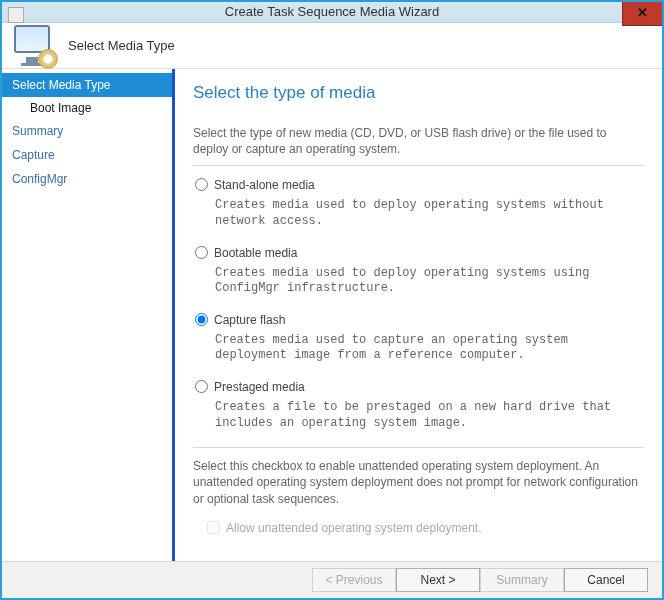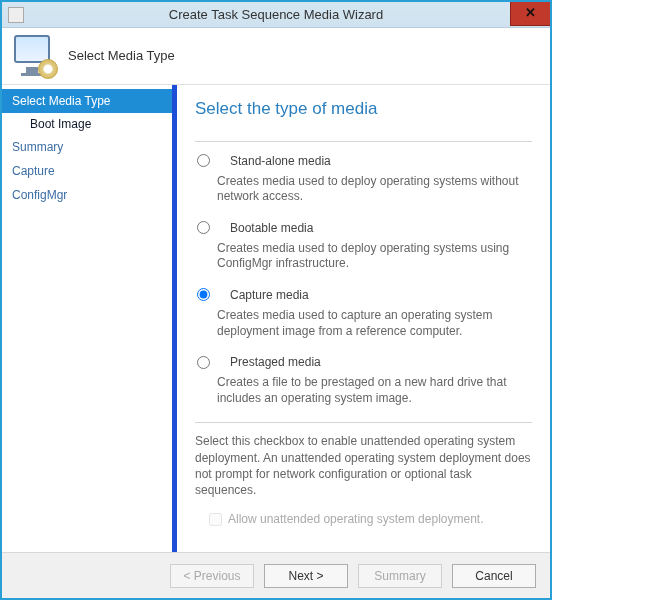--- a/index.html
+++ b/index.html
@@ -5,21 +5,21 @@
   * { box-sizing: border-box; margin: 0; padding: 0; }
   body {
     font-family: "Segoe UI", Tahoma, sans-serif;
     font-size: 12px;
     background: #fff;
     width: 664px;
     height: 600px;
     overflow: hidden;
   }
   .window {
-    width: 552px;
+    width: 664px;
     height: 600px;
     border: 2px solid #2a9fd6;
     background: #fff;
     display: flex;
     flex-direction: column;
   }
   .titlebar {
     height: 28px;
     background: linear-gradient(#d4e6f1, #cfe2ef);
     display: flex;
@@ -117,64 +117,64 @@
     background: #1f8dd6;
     color: #fff;
   }
   .side-sub {
     padding: 4px 10px 4px 28px;
     color: #0f172a;
   }
   .side-sub.current { color: #333; font-weight: 600; }
   .content {
     flex: 1;
-    border-left: 5px solid #1d4ed8;
+    border-left: 3px solid #1d4ed8;
     padding: 14px 18px 26px 18px;
     color: #555;
   }
   .content-title {
     color: #2a7fbf;
     font-size: 17px;
     font-weight: 400;
     margin-bottom: 22px;
   }
   .intro {
     color: #666;
     font-size: 12px;
     line-height: 1.35;
     margin-bottom: 8px;
   }
   hr.sep { border: none; border-top: 1px solid #d6d6d6; margin: 8px 0 10px 0; }
   .option {
     margin: 12px 0 16px 2px;
   }
-  .opt-row { display: flex; align-items: center; gap: 20px; }
+  .opt-row { display: flex; gap: 6px; }
   input[type=radio] { width: 13px; height: 13px; }
   .opt-label { color: #444; }
   .opt-desc {
     margin-left: 20px;
     color: #666;
     font-size: 12px;
     margin-top: 6px;
     line-height: 1.3;
+    font-family: Liberation Mono, monospace;
   }
   .cb-row {
     display: flex; align-items: center; gap: 6px;
     margin: 14px 0 0 14px;
   }
   .cb-row.disabled { color: #aaa; }
   input[type=checkbox][disabled] { opacity: .55; }
   .footer {
     height: 50px;
     background: #f0f0f0;
     border-top: 1px solid #d8d8d8;
     display: flex;
     align-items: center;
     justify-content: flex-end;
-    gap: 10px;
     padding: 0 14px;
   }
   button.wiz {
     width: 84px;
     height: 24px;
     background: #f7f7f7;
     border: 1px solid #adadad;
     font-family: inherit;
     font-size: 12px;
     color: #333;
@@ -212,20 +212,21 @@
       <div class="side-step selected">Select Media Type</div>
       <div class="side-sub">Boot Image</div>
       <div class="side-step">Summary</div>
       <div class="side-step">Capture</div>
       <div class="side-step">ConfigMgr</div>
     </div>
 
     <div class="content">
       <div class="content-title">Select the type of media</div>
 
+      <div class="intro">Select the type of new media (CD, DVD, or USB flash drive) or the file used to deploy or capture an operating system.</div>
       <hr class="sep">
 
       <div class="option">
         <label class="opt-row">
           <input type="radio" name="mediatype" style="">
           <span class="opt-label">Stand-alone media</span>
         </label>
         <div class="opt-desc">Creates media used to deploy operating systems without network access.</div>
       </div>
 
@@ -233,21 +234,21 @@
         <label class="opt-row">
           <input type="radio" name="mediatype" style="">
           <span class="opt-label">Bootable media</span>
         </label>
         <div class="opt-desc">Creates media used to deploy operating systems using ConfigMgr infrastructure.</div>
       </div>
 
       <div class="option">
         <label class="opt-row">
           <input type="radio" name="mediatype" checked="" style="">
-          <span class="opt-label">Capture media</span>
+          <span class="opt-label">Capture flash</span>
         </label>
         <div class="opt-desc">Creates media used to capture an operating system deployment image from a reference computer.</div>
       </div>
 
       <div class="option">
         <label class="opt-row">
           <input type="radio" name="mediatype" style="">
           <span class="opt-label">Prestaged media</span>
         </label>
         <div class="opt-desc">Creates a file to be prestaged on a new hard drive that includes an operating system image.</div>

